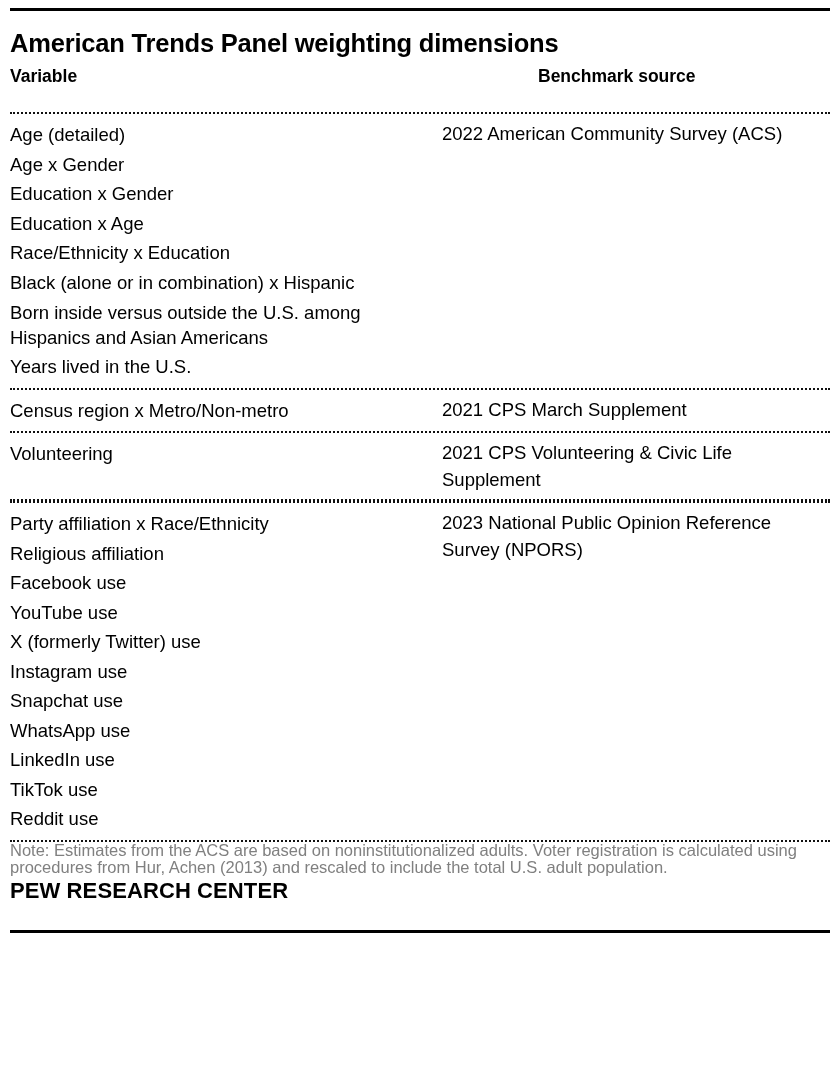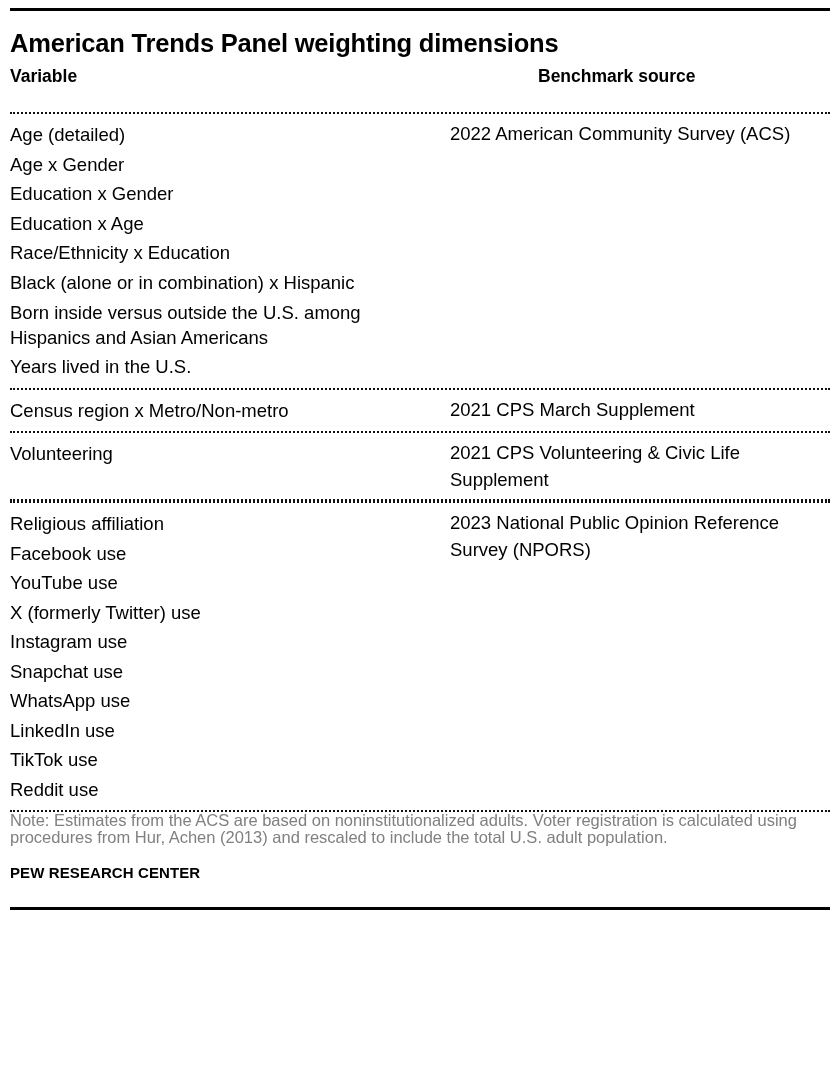--- a/index.html
+++ b/index.html
@@ -88,40 +88,39 @@
     flex: 1;
     padding-right: 36px;
   }
   .cell-line {
     font-size: 18.5px;
     line-height: 29.5px;
     white-space: pre-line;
   }
   .col-src .cell-line {
     line-height: 27px;
-    margin-left: 8px;
   }
   .var-multiline {
     line-height: 25px;
     padding-top: 3px;
     padding-bottom: 2px;
   }
 
   
   .note {
     color: #808080;
     font-size: 16.5px;
     line-height: 17px;
     flex: none;
   }
   .brand {
-    font-size: 15px;
+    font-size: 22px;
     font-weight: bold;
     letter-spacing: 0.1px;
-    margin-top: 18px;
+    margin-top: 2px;
     flex: none;
   }
 </style>
 </head>
 <body>
 
 <div class="sheet">
 
   <div class="rule-top"></div>
 
@@ -165,20 +164,21 @@
           <div class="cell-line">Volunteering</div>
         </div>
         <div class="col-src">
           <div class="cell-line">2021 CPS Volunteering &amp; Civic Life Supplement</div>
         </div>
       </div>
       <div class="rule-dotted"></div>
       <div class="rule-dotted"></div>
       <div class="group">
         <div class="col-var">
+          <div class="cell-line">Party affiliation x Race/Ethnicity</div>
           <div class="cell-line">Religious affiliation</div>
           <div class="cell-line">Facebook use</div>
           <div class="cell-line">YouTube use</div>
           <div class="cell-line">X (formerly Twitter) use</div>
           <div class="cell-line">Instagram use</div>
           <div class="cell-line">Snapchat use</div>
           <div class="cell-line">WhatsApp use</div>
           <div class="cell-line">LinkedIn use</div>
           <div class="cell-line">TikTok use</div>
           <div class="cell-line">Reddit use</div>

